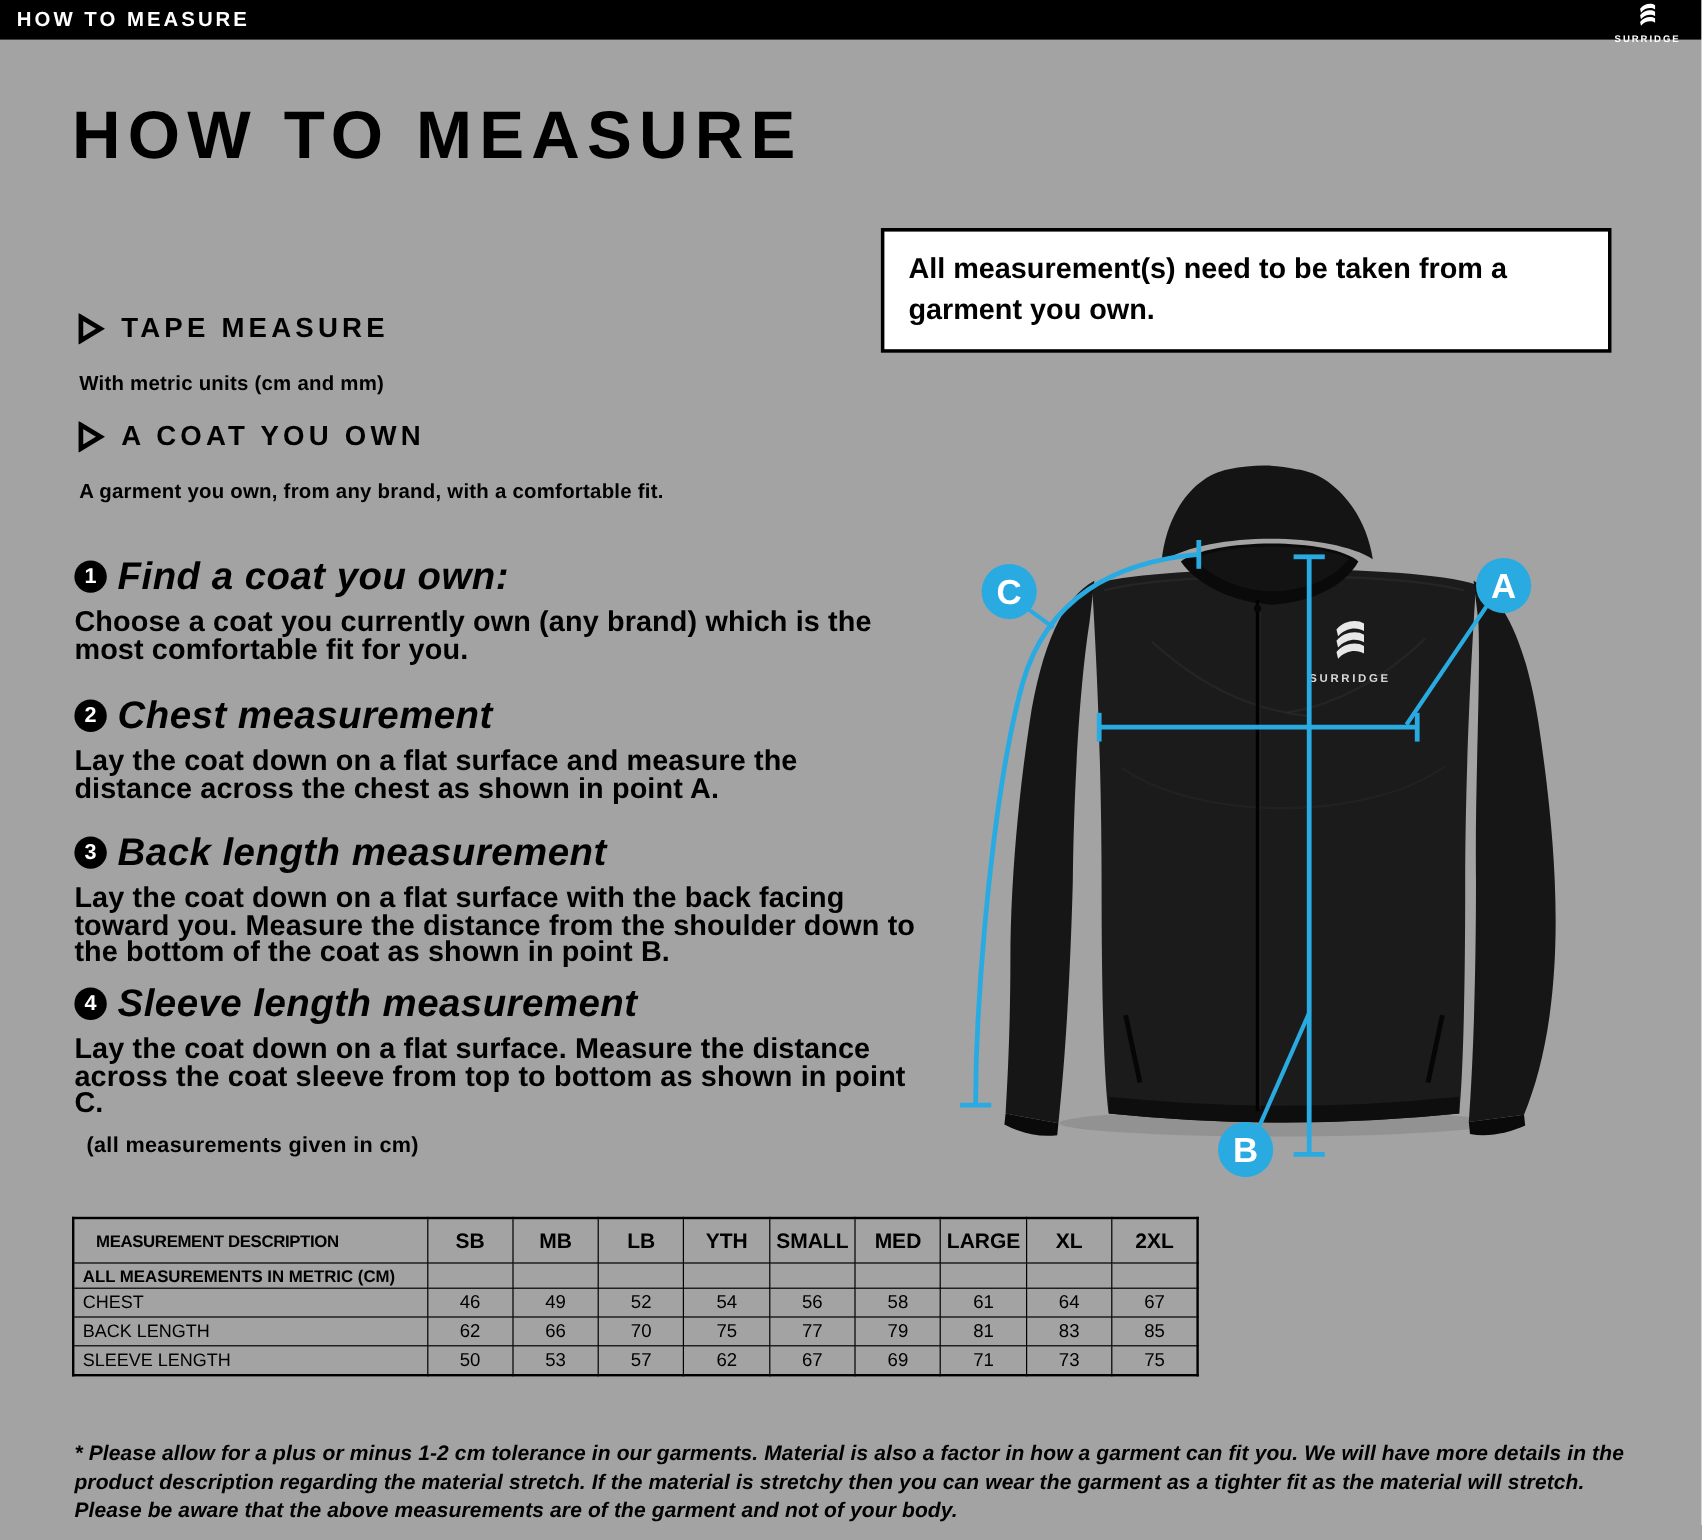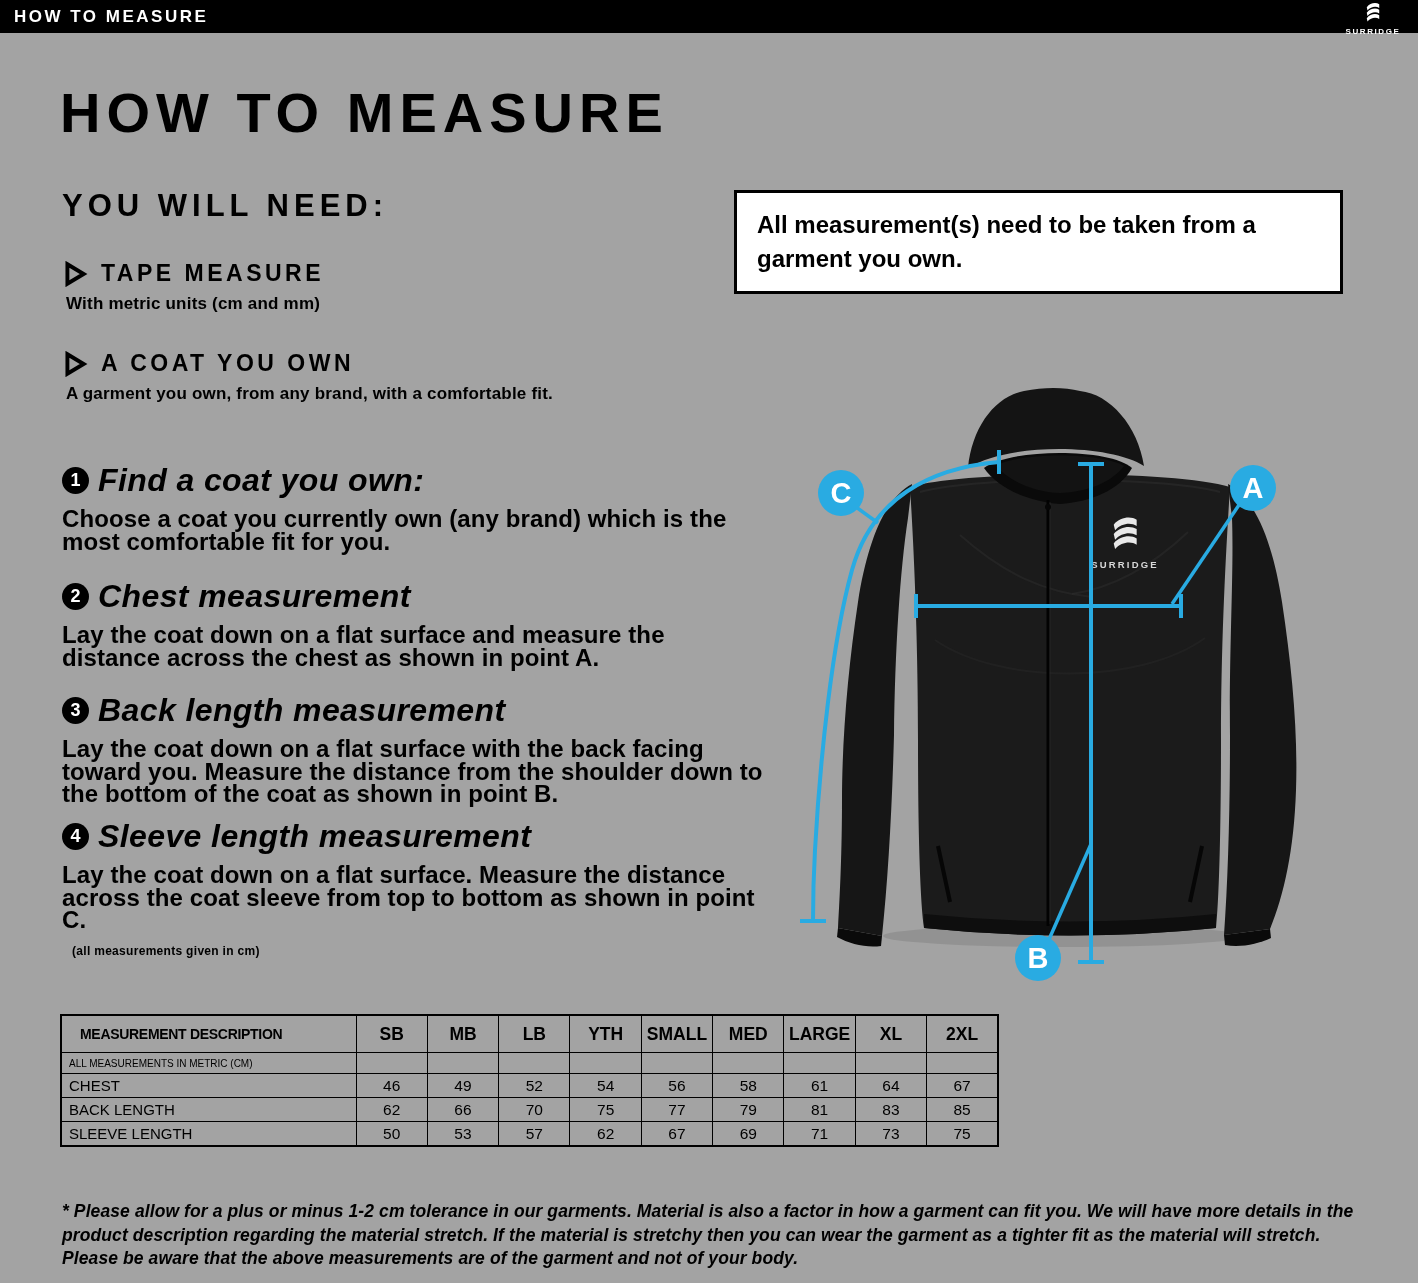--- a/index.html
+++ b/index.html
@@ -17,21 +17,21 @@
   
   .h1{position:absolute;left:60px;top:80px;font-size:56px;font-weight:bold;letter-spacing:6px;}
   .h2-need{position:absolute;left:62px;top:188px;font-size:31px;font-weight:bold;letter-spacing:5px;}
 
   
   .need-item{position:absolute;left:62px;}
   .need-item.i0{top:260px;} .need-item.i1{top:350px;}
   .need-head{display:flex;align-items:center;}
   .need-head svg{margin-right:13px;}
   .need-title{font-size:23px;font-weight:bold;letter-spacing:3.5px;}
-  .need-desc{margin:7px 0 0 4px;font-size:17px;font-weight:bold;letter-spacing:0.2px;}
+  .need-desc{margin:23px 0 0 4px;font-size:17px;font-weight:bold;letter-spacing:0.2px;}
 
   
   .step{position:absolute;left:62px;}
   .step.s1{top:462px;} .step.s2{top:578px;} .step.s3{top:692px;} .step.s4{top:818px;}
   .step-head{display:flex;align-items:center;}
   .step-num{width:27px;height:27px;border-radius:50%;background:#000;color:#fff;
         font-size:18px;font-weight:bold;text-align:center;line-height:27px;flex:0 0 27px;}
   .step-title{margin-left:9px;font-size:32px;font-weight:bold;letter-spacing:0.4px;font-style:italic;}
   .step-body{margin:9px 0 0 0;width:705px;font-size:24px;font-weight:bold;
         line-height:22.5px;letter-spacing:0.1px;}
@@ -40,28 +40,28 @@
   .note-box{position:absolute;left:734px;top:190px;width:563px;border:3px solid #000;
         padding:15px 20px;background:#fff;}
   .note-box p{margin:0;font-size:24px;font-weight:bold;line-height:34px;}
 
   
   .diagram{position:absolute;left:760px;top:380px;width:620px;height:618px;}
 
   
   .size-head{position:absolute;left:62px;top:944px;display:flex;align-items:baseline;}
   .size-title{font-size:39px;font-weight:bold;letter-spacing:1.5px;}
-  .size-sub{margin-left:10px;font-size:12px;font-weight:bold;letter-spacing:0.3px;}
+  .size-sub{margin-left:10px;font-size:18px;font-weight:bold;letter-spacing:0.3px;}
 
   table.size{position:absolute;left:60px;top:1014px;width:939px;border-collapse:collapse;
         table-layout:fixed;border:2px solid #000;}
   table.size th,table.size td{border:1.5px solid #000;padding:0;overflow:hidden;white-space:nowrap;}
   table.size th{height:36px;font-size:17.5px;font-weight:bold;text-align:center;}
   table.size th.desc{text-align:left;padding-left:18px;font-size:14px;letter-spacing:-0.3px;}
-  table.size tr.note-row td{height:20px;font-size:10px;font-weight:normal;margin-left:16px;}
+  table.size tr.note-row td{height:20px;font-size:14px;font-weight:bold;margin-left:16px;}
   table.size tr.note-row td.desc{padding-left:7px;}
   table.size tr.data-row td{height:23px;font-size:15.5px;text-align:center;}
   table.size tr.data-row td.desc{text-align:left;padding-left:7px;font-size:15px;}
 
   
   .footnote{position:absolute;left:62px;top:1200px;width:1315px;margin:0;
         font-size:17.5px;font-weight:bold;font-style:italic;line-height:23.5px;letter-spacing:0.1px;}
 </style>
 </head>
 <body>
@@ -75,21 +75,20 @@
         <path d="M3.5,8.5 C8,2.5 16,1.5 20.5,4.5 L20.5,9.5 C16,6.5 9,7.5 4.5,13 Z" fill="#fff"></path>
         <path d="M3.5,16 C8,10 16,9 20.5,12 L20.5,17 C16,14 9,15 4.5,20.5 Z" fill="#fff"></path>
         <path d="M3.5,23.5 C8,17.5 16,16.5 20.5,19.5 L20.5,24.5 C16,21.5 9,22.5 4.5,28 Z" fill="#fff"></path>
       </svg>
       <span class="logo-text">SURRIDGE</span>
     </div>
   </header>
 
   <div class="h1">HOW TO MEASURE</div>
 
-  <div class="h2-need">YOU WILL NEED:</div>
 
   <div class="need-item i0">
     <div class="need-head">
       <svg width="26" height="26" viewBox="0 0 24 24">
         <path d="M5 3 L20 12 L5 21 Z" fill="none" stroke="#000" stroke-width="3.6"></path>
       </svg>
       <span class="need-title">TAPE MEASURE</span>
     </div>
     <p class="need-desc">With metric units (cm and mm)</p>
   </div>

